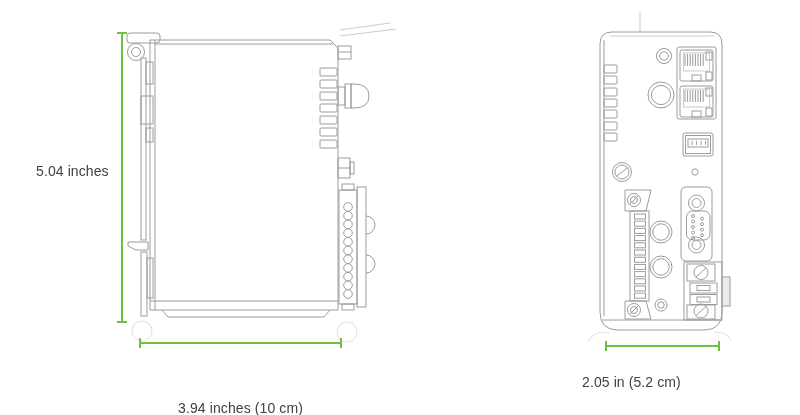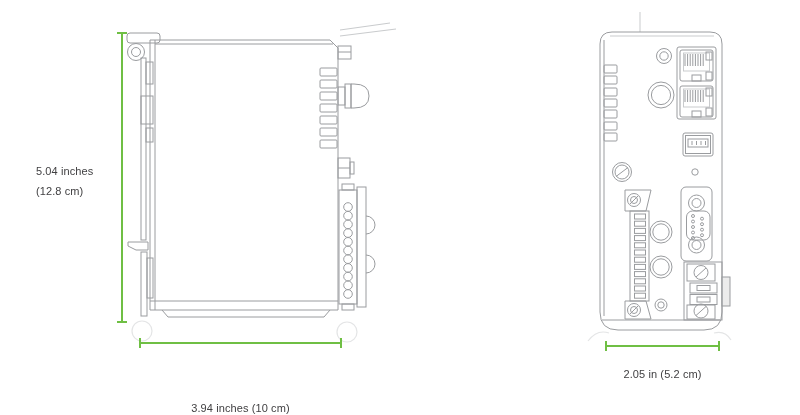--- a/index.html
+++ b/index.html
@@ -18,21 +18,21 @@
     font-family:"Liberation Sans","DejaVu Sans",sans-serif;
   }
   svg{position:absolute;left:0;top:0;}
   .ln{fill:none;stroke:var(--line);stroke-width:1;}
   .lt{fill:none;stroke:var(--line-light);stroke-width:1;}
   .gh{fill:none;stroke:var(--ghost);stroke-width:1.2;}
   .fillgray{fill:#ececec;stroke:var(--line);stroke-width:1;}
   .dim{fill:none;stroke:var(--accent);stroke-width:2;stroke-linecap:butt;}
   .dim-label{
     position:absolute;color:var(--text);
-    font-size:11px;line-height:20px;letter-spacing:0.1px;
+    font-size:14px;line-height:20px;letter-spacing:0.1px;
   }
 </style>
 </head>
 <body>
 
 <div class="stage">
 
   <svg width="800" height="415" viewBox="0 0 800 415">
 
     <g>
@@ -253,19 +253,18 @@
     <g>
       <path class="dim" d="M140,343 H341 M140,338 V348 M341,338 V348"></path>
     </g>
     <g>
       <path class="dim" d="M606,346 H719 M606,341 V351 M719,341 V351"></path>
     </g>
   </svg>
 
   <div class="dim-label" style="left:36px;top:161px;text-align:left;">
     <div>5.04 inches</div>
-    <div>(12.8 cm)</div>
   </div>
 
   <div class="dim-label" style="left:160px;top:362px;width:161px;text-align:center;margin-top:36px;">3.94 inches (10 cm)</div>
 
-  <div class="dim-label" style="left:582px;top:364px;width:161px;text-align:center;">2.05 in (5.2 cm)</div>
+  <div class="dim-label" style="left:582px;top:372px;width:161px;">2.05 in (5.2 cm)</div>
 </div>
 
 </body></html>

